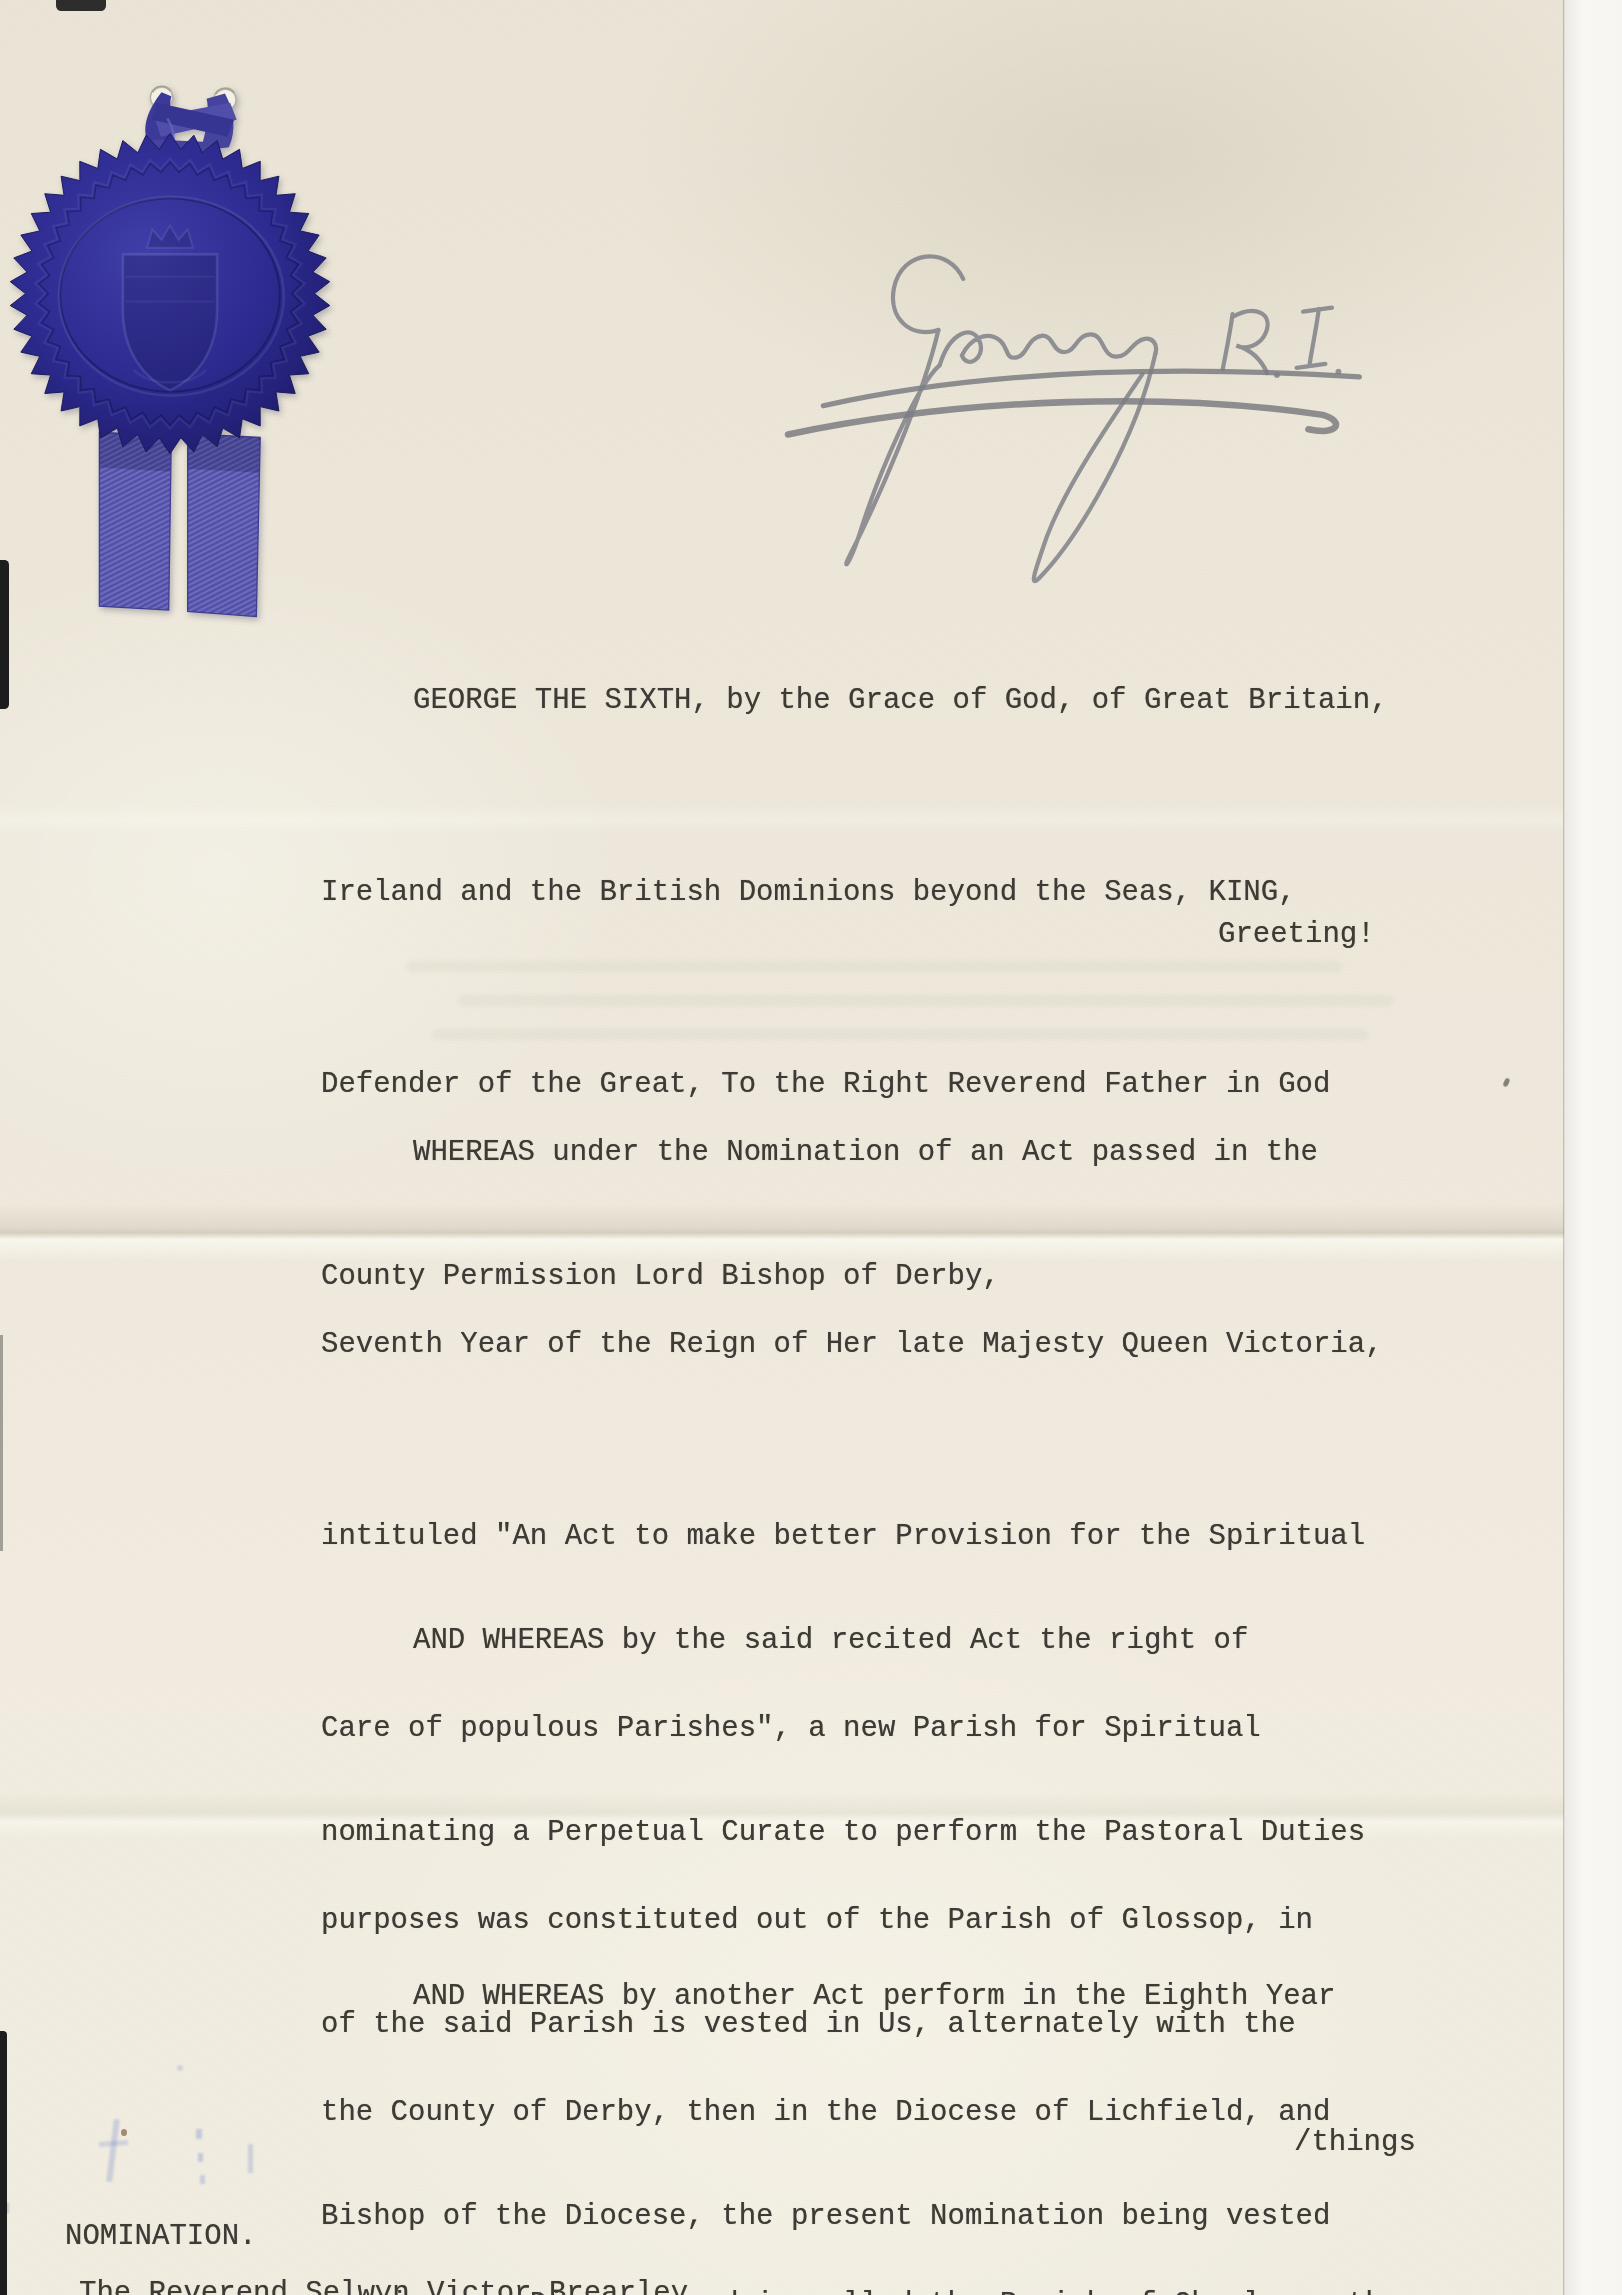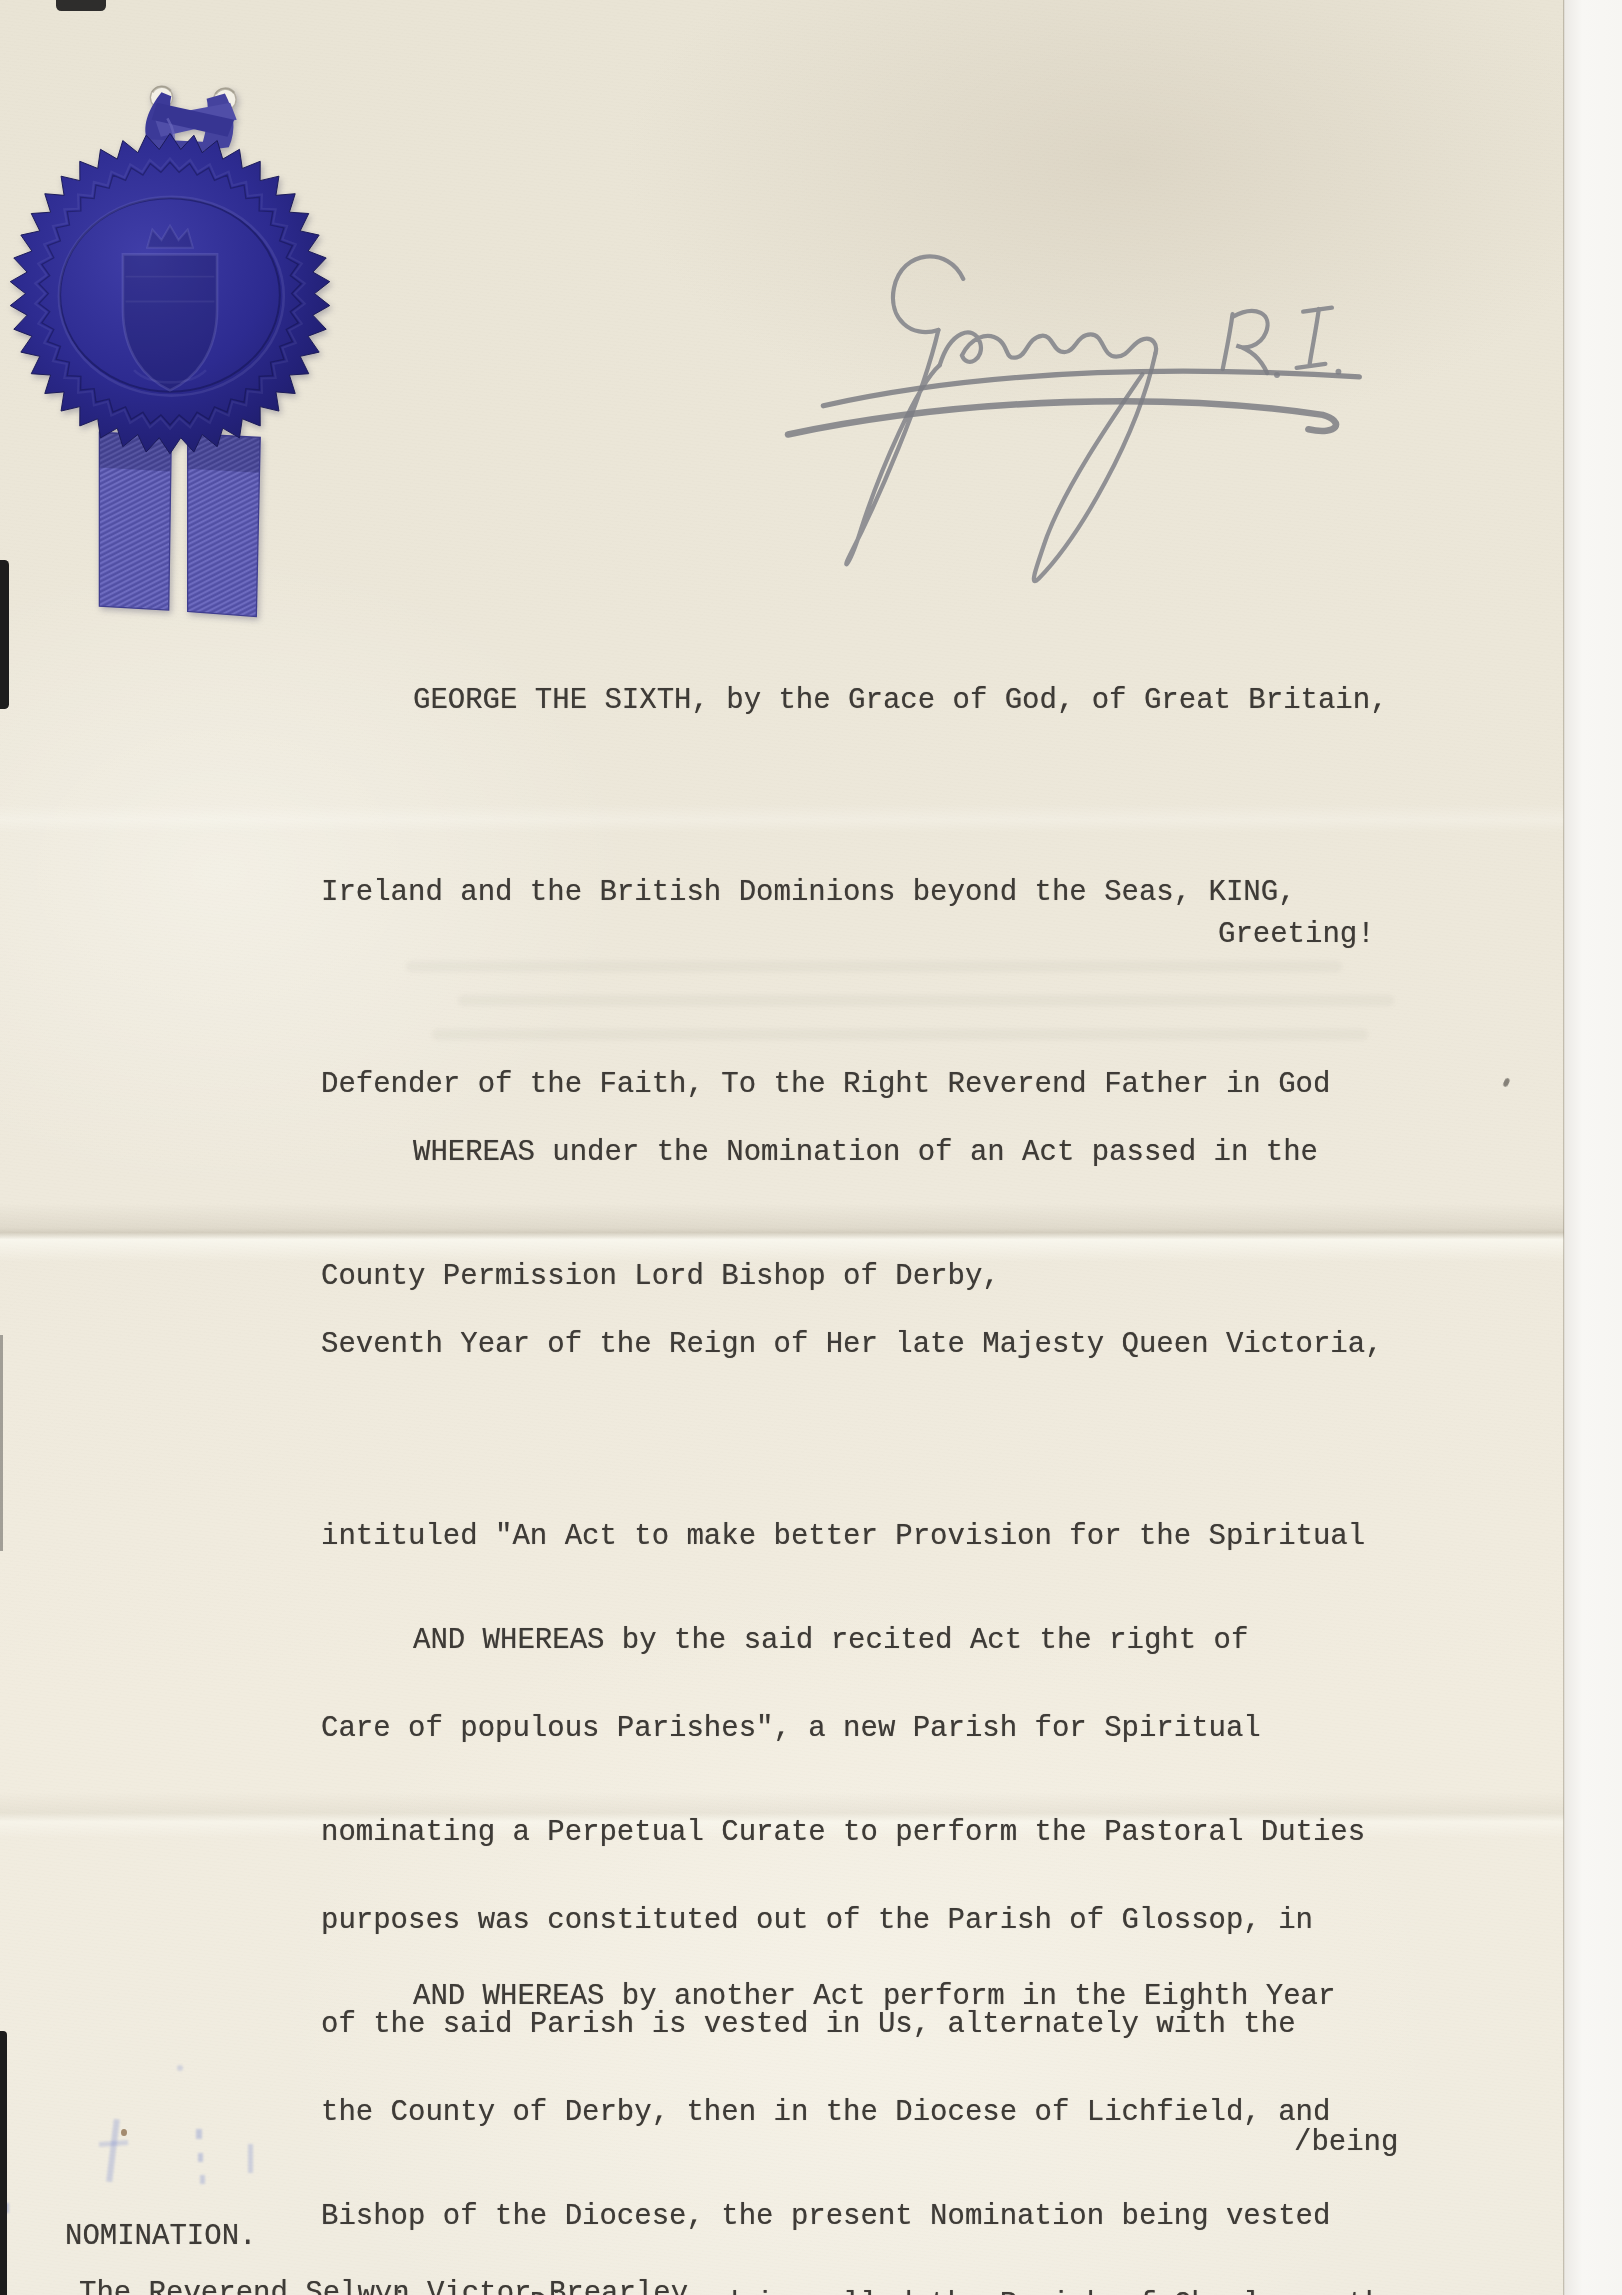--- a/index.html
+++ b/index.html
@@ -157,21 +157,21 @@
       <path d="M188,268 L332,268 L332,352 C332,420 298,458 260,476 C222,458 188,420 188,352 Z" fill="rgba(10,10,50,0.18)" stroke="rgba(190,190,240,0.16)" stroke-width="4"></path>
       <line x1="192" y1="302" x2="328" y2="302" stroke="rgba(255,255,255,0.06)" stroke-width="3"></line>
       <line x1="192" y1="340" x2="328" y2="340" stroke="rgba(255,255,255,0.06)" stroke-width="3"></line>
       <path d="M205,445 C230,470 290,470 315,445" fill="none" stroke="rgba(170,170,225,0.1)" stroke-width="4"></path>
     </g>
   </svg>
 
   <div class="type para" style="top:541px">
     <div class="tline indent">GEORGE THE SIXTH, by the Grace of God, of Great Britain,</div>
     <div class="tline">Ireland and the British Dominions beyond the Seas, KING,</div>
-    <div class="tline">Defender of the Faith, To the Right Reverend Father in God</div>
+    <div class="tline">Defender of the Great, To the Right Reverend Father in God</div>
     <div class="tline">County Permission Lord Bishop of Derby,</div>
   </div>
 
   <div class="type" style="top:903px;left:1218px">Greeting!</div>
 
   <div class="type para" style="top:993px">
     <div class="tline indent">WHEREAS under the Nomination of an Act passed in the</div>
     <div class="tline">Seventh Year of the Reign of Her late Majesty Queen Victoria,</div>
     <div class="tline">intituled "An Act to make better Provision for the Spiritual</div>
     <div class="tline">Care of populous Parishes", a new Parish for Spiritual</div>
@@ -187,21 +187,21 @@
     <div class="tline">Bishop of the Diocese, the present Nomination being vested</div>
     
   </div>
 
   <div class="type para" style="top:1837px">
     <div class="tline indent">AND WHEREAS by another Act perform in the Eighth Year</div>
     
     
   </div>
 
-  <div class="type" style="top:2111px;left:1294px">/being</div>
+  <div class="type" style="top:2111px;left:1294px">/things</div>
   <div class="type" style="top:2205px;left:65px">NOMINATION.</div>
   <div class="type" style="top:2262px;left:79px">The Reverend Selwyn Victor Brearley</div>
 
   <div class="smudge sm-1"></div>
   <div class="smudge sm-1b"></div>
   <div class="smudge sm-2a"></div>
   <div class="smudge sm-2b"></div>
   <div class="smudge sm-2c"></div>
   <div class="smudge sm-3"></div>
   <div class="smudge sm-4"></div>

